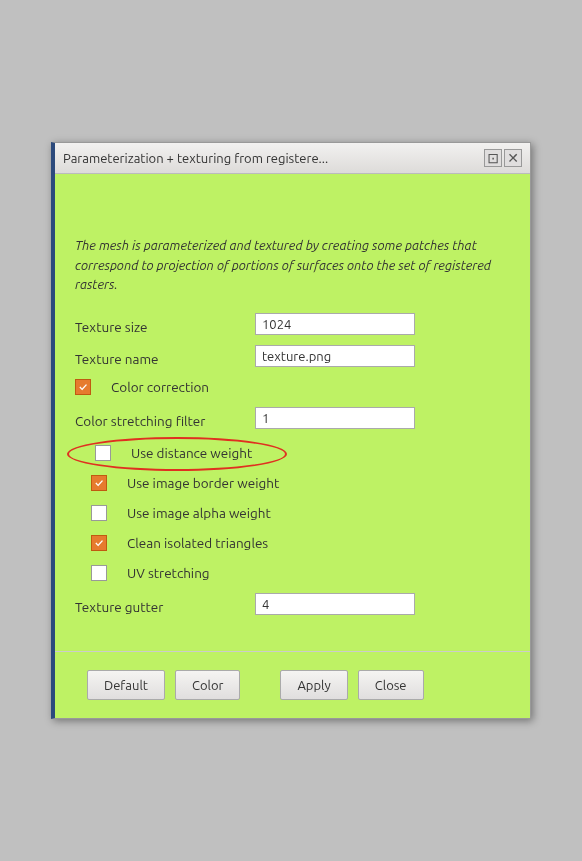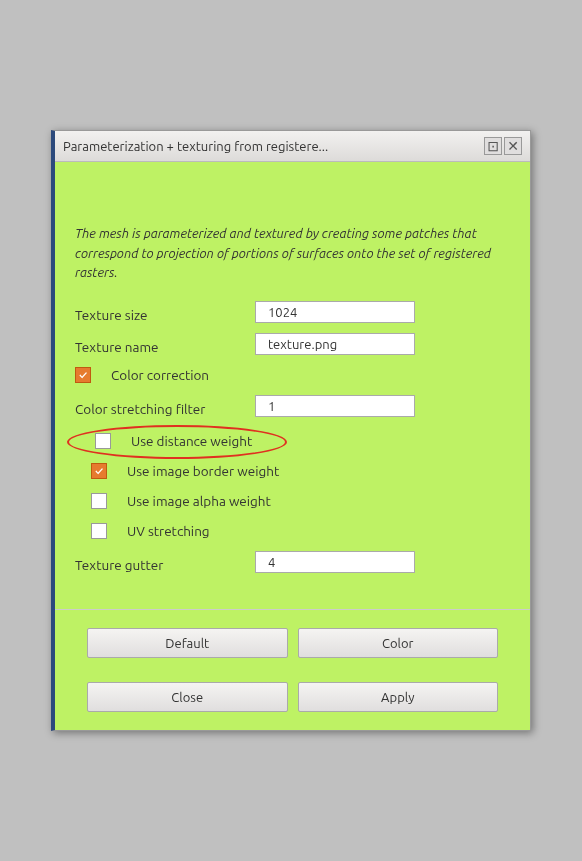--- a/index.html
+++ b/index.html
@@ -87,21 +87,21 @@
 
     .form-label {
       width: 180px;
       color: #333;
       font-size: 13.5px;
     }
 
     .form-input {
       border: 1px solid #aaa;
       background: white;
-      padding: 3px 12px;
+      padding: 3px 6px;
       font-size: 13px;
       width: 160px;
       color: #333;
       outline: none;
     }
 
     .checkbox-row {
       display: flex;
       align-items: center;
       gap: 20px;
@@ -169,21 +169,21 @@
       font-size: 13px;
       cursor: pointer;
       text-align: center;
       border-radius: 2px;
     }
 
     .buttons-section {
       border-top: 1px solid #ccc;
       padding: 10px 16px;
       display: flex;
-      flex-direction: column;
+      flex-direction: row;
       gap: 8px;
     }
   </style>
 </head>
 <body>
 
 <div class="dialog-window">
 
   <div class="title-bar">
     <span class="title-bar-text">Parameterization + texturing from registere...</span>
@@ -232,20 +232,24 @@
       <div class="checkbox-row" style="padding-left: 16px;">
         <div class="cb-checkbox checked"></div>
         <span class="cb-label">Use image border weight</span>
       </div>
 
       <div class="checkbox-row" style="padding-left: 16px;">
         <div class="cb-checkbox"></div>
         <span class="cb-label">Use image alpha weight</span>
       </div>
 
+      <div class="checkbox-row" style="padding-left: 16px;">
+        <div class="cb-checkbox checked"></div>
+        <span class="cb-label">Clean isolated triangles</span>
+      </div>
 
       <div class="checkbox-row" style="padding-left: 16px;">
         <div class="cb-checkbox"></div>
         <span class="cb-label">UV stretching</span>
       </div>
 
       <div class="form-row">
         <span class="form-label">Texture gutter</span>
         <input class="form-input" type="text" value="4" style="">
       </div>
@@ -253,18 +257,18 @@
     </div>
 
   </div>
 
   <div class="buttons-section">
     <div class="button-row">
       <button class="dialog-button">Default</button>
       <button class="dialog-button">Color</button>
     </div>
     <div class="button-row">
+      <button class="dialog-button">Apply</button>
       <button class="dialog-button">Close</button>
-      <button class="dialog-button">Apply</button>
     </div>
   </div>
 
 </div>
 
 </body></html>

